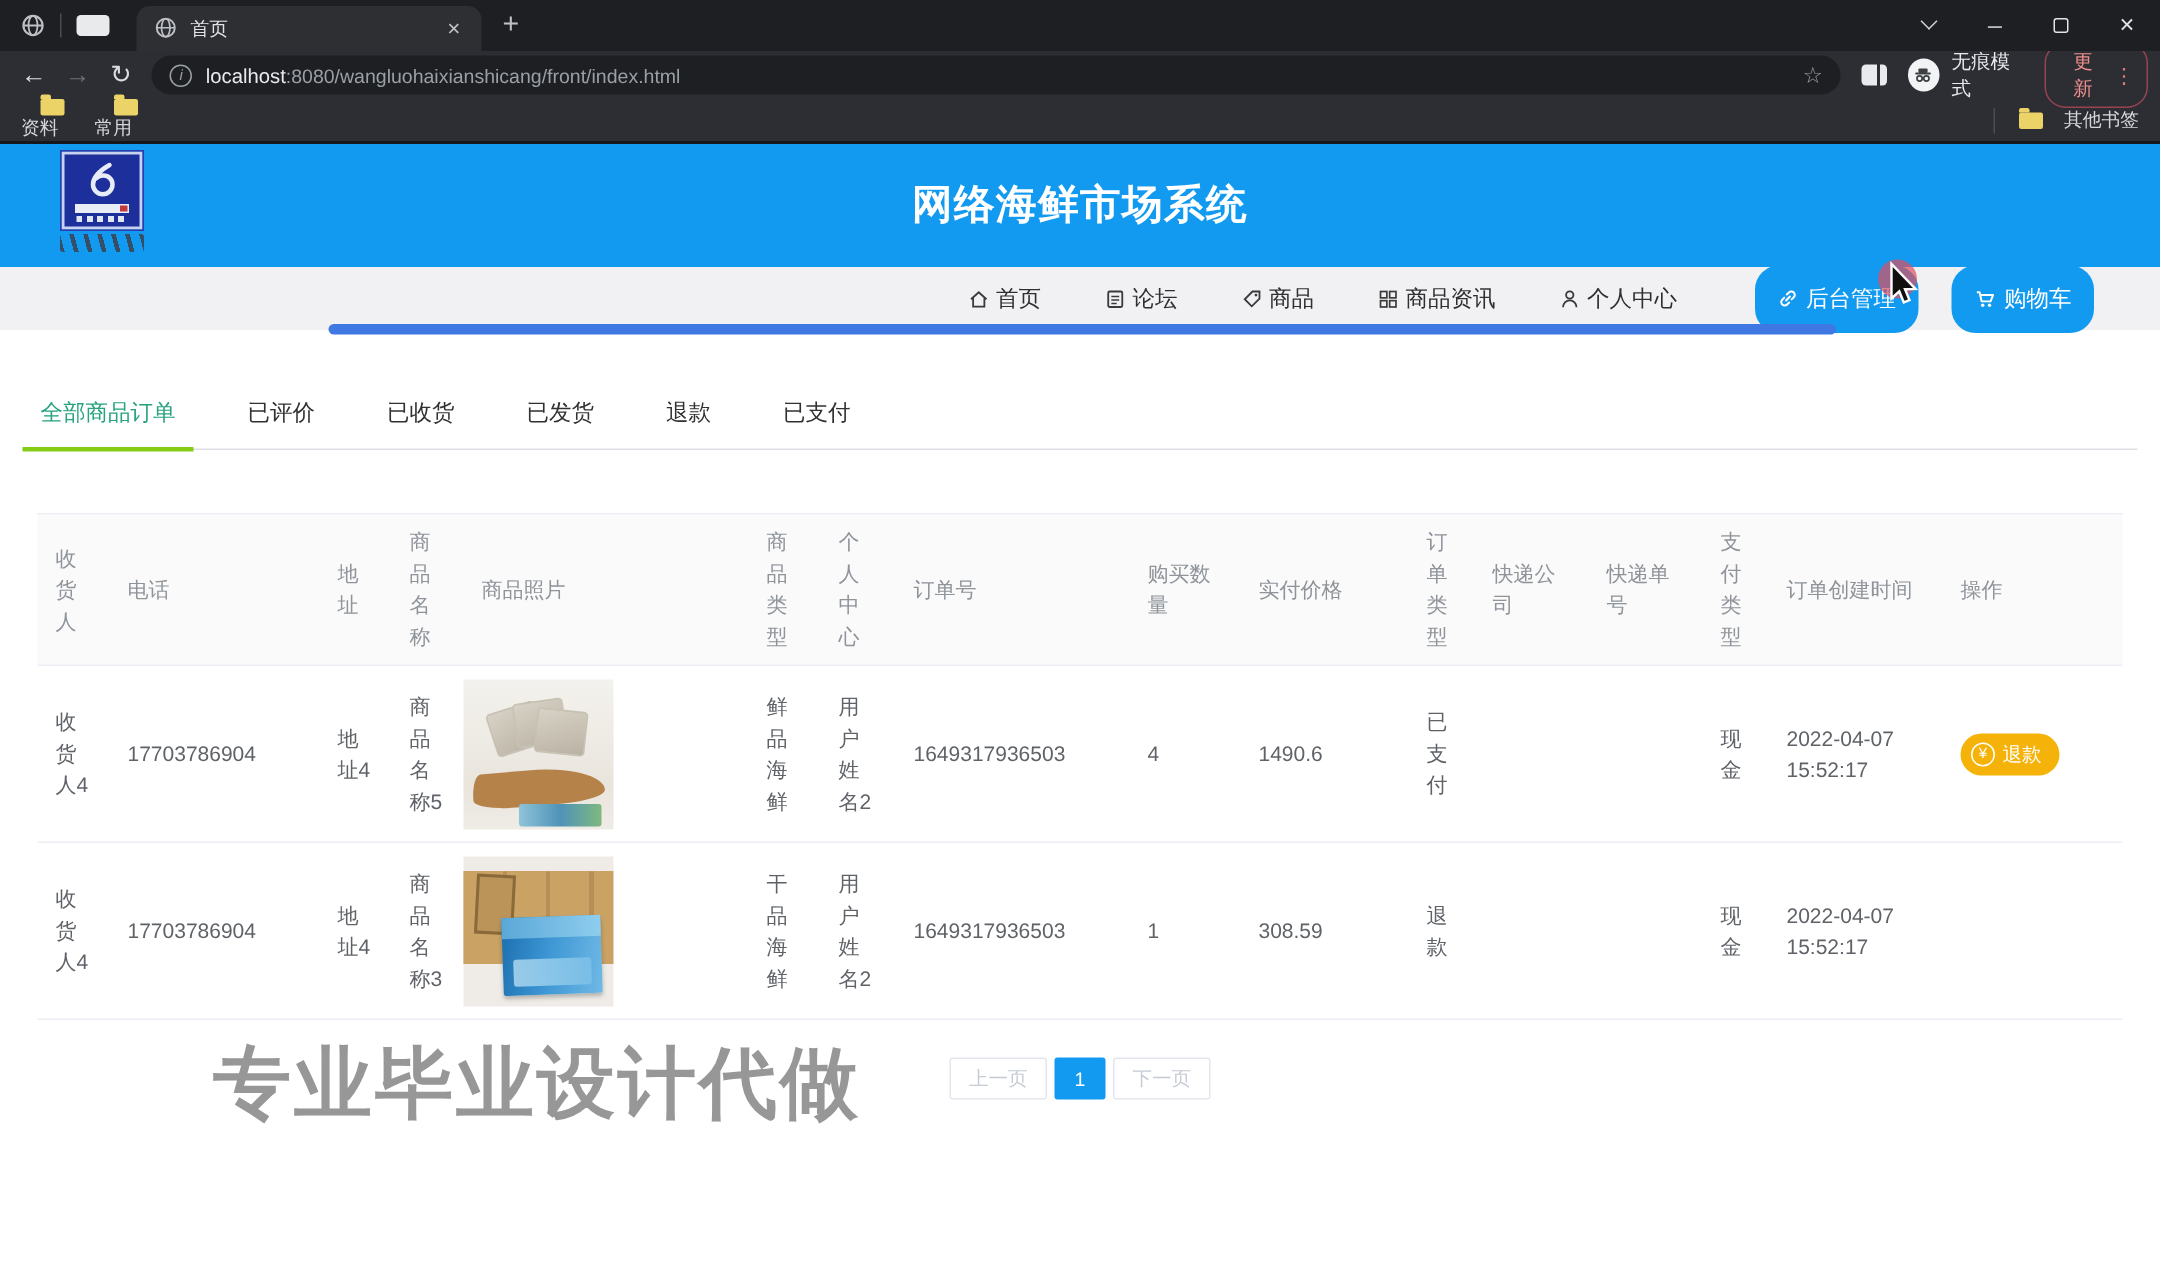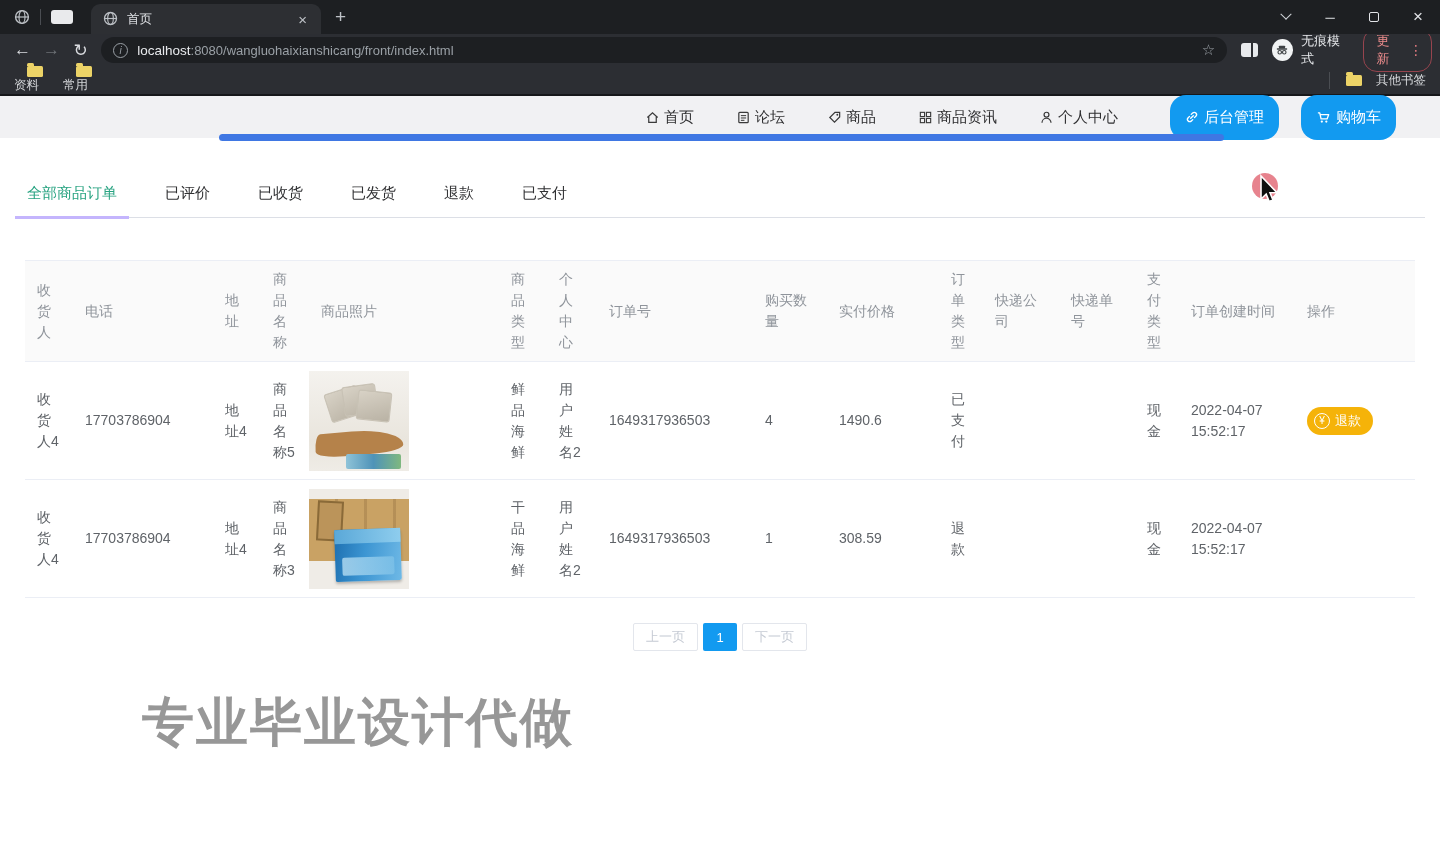--- a/index.html
+++ b/index.html
@@ -33,21 +33,21 @@
                font-size:10px; font-style:italic; display:flex; align-items:center; justify-content:center; margin-right:9px; }
   .url-host { color:#e8eaed; font-size:13.5px; }
   .url-rest { color:#9aa0a6; font-size:13px; }
   .addr-star { margin-left:auto; color:#9aa0a6; font-size:15px; }
   .side-icon { width:17px; height:14px; margin-left:14px; border-radius:3px;
                background:linear-gradient(to right,#e8eaed 0 60%,#2c2e33 60% 72%,#e8eaed 72% 100%); }
   .incog-badge { width:22px; height:22px; background:#f1f3f4; border-radius:50%; margin-left:14px;
                  display:flex; align-items:center; justify-content:center; }
   .incog-label { color:#e8eaed; font-size:13px; margin-left:8px; }
   .update-pill { display:flex; align-items:center; margin-left:12px; border:1.5px solid #97444e; border-radius:14px;
-                 padding:3px 8px 3px 12px; }
+                 padding:3px 8px 3px 12px;text-align:center; }
   .update-text { color:#ee8d8d; font-size:13px; }
   .menu-dots { color:#e07a80; font-size:14px; margin-left:8px; letter-spacing:0; }
 
   .bookmarksbar { height:30px; background:#2c2e33; display:flex; align-items:center; padding:0 14px; border-bottom:2px solid #16171a; }
   .folder { position:relative; width:16px; height:11px; background:#ecd367; border-radius:1.5px; margin-right:7px; }
   .folder::before { content:""; position:absolute; top:-3px; left:0; width:7px; height:3px; background:#ecd367; border-radius:1.5px 1.5px 0 0; }
   .bm-label { color:#d5d7da; font-size:12.5px; margin-right:24px; }
   .bm-item { display:flex; align-items:center;flex-direction:column; }
   .bm-right { margin-left:auto; display:flex; align-items:center; border-left:1px solid #4a4d52; padding-left:16px; }
   .bm-right .bm-label { margin-right:0; }
@@ -71,21 +71,21 @@
   .nav-item svg { display:block; }
   .nav-btn { display:flex; align-items:center; gap:5px; height:45px; padding:0 15px; border-radius:16px;
              background:#129af0; color:#fff; font-size:15px; margin-left:10px; }
   .nav-btn + .nav-btn { margin-left:22px; }
 
   .blue-bar { position:relative; z-index:2; margin:-4px 0 0 219px; width:1005px; height:7px; background:#3f77e3; border-radius:4px; }
 
   .content { padding-top:33px; }
   .order-tabs { display:flex; margin:0 15px; border-bottom:1px solid #dcdfe6; }
   .order-tab { font-size:15px; color:#303133; padding:10px 12px 13px; margin-right:24px; }
-  .order-tab.active { color:#28a381; border-bottom:3px solid #c4b5fd; margin-bottom:-2px; }
+  .order-tab.active { color:#28a381; border-bottom:3px solid #84cc16; margin-bottom:-2px; }
 
   table.orders { table-layout:fixed; width:1390px; margin:42px 25px 0; border-collapse:collapse; }
   .orders th { height:90px; background:#fafafa; color:#8f949b; font-weight:400; font-size:14px; text-align:left;
                padding:8px 12px; line-height:21px; vertical-align:middle; border-top:1px solid #ebeef5; border-bottom:1px solid #ebeef5; }
   .orders td { height:118px; color:#5f6368; font-size:14px; padding:8px 12px; line-height:21px;
                vertical-align:middle; border-bottom:1px solid #ebeef5; background:#fff; }
   .orders td.photo-cell { padding:8px 0; }
 
   .photo { position:relative; width:100px; height:100px; overflow:hidden; }
   .photo1 { background:linear-gradient(180deg,#f4f2ee 0%,#e9e5dd 70%,#efece6 100%); }
@@ -196,20 +196,33 @@
     <span class="bm-item">
       <span class="folder"></span>
       <span class="bm-label">常用</span>
     </span>
     <span class="bm-right">
       <span class="folder"></span>
       <span class="bm-label" style="margin-left:7px;">其他书签</span>
     </span>
   </div>
 
+  <div class="site-header">
+    <div class="logo">
+      <div class="logo-box">
+        <svg class="logo-six" viewBox="0 0 30 26">
+            <path d="M20 3 C13 7, 9 11, 9 16 a6.5 6.5 0 1 0 13 0 c0-3.4-2.6-6-6-6 -2 0 -3.8 .8 -5 2" fill="none" stroke="#e8ecf8" stroke-width="3" stroke-linecap="round"></path>
+          </svg>
+        <div class="logo-bar"></div>
+        <div class="logo-dots"></div>
+      </div>
+      <div class="logo-script"></div>
+    </div>
+    <div class="site-title">网络海鲜市场系统</div>
+  </div>
 
   <div class="site-nav">
     <span class="nav-item">
       <svg width="15" height="15" viewBox="0 0 16 16">
           <path d="M2.5 8 L8 3 L13.5 8 M4 7.2 V13.2 H12 V7.2" fill="none" stroke="#3a3a3a" stroke-width="1.3"></path>
         </svg>
       <span>首页</span>
     </span>
     <span class="nav-item">
       <svg width="15" height="15" viewBox="0 0 16 16">

